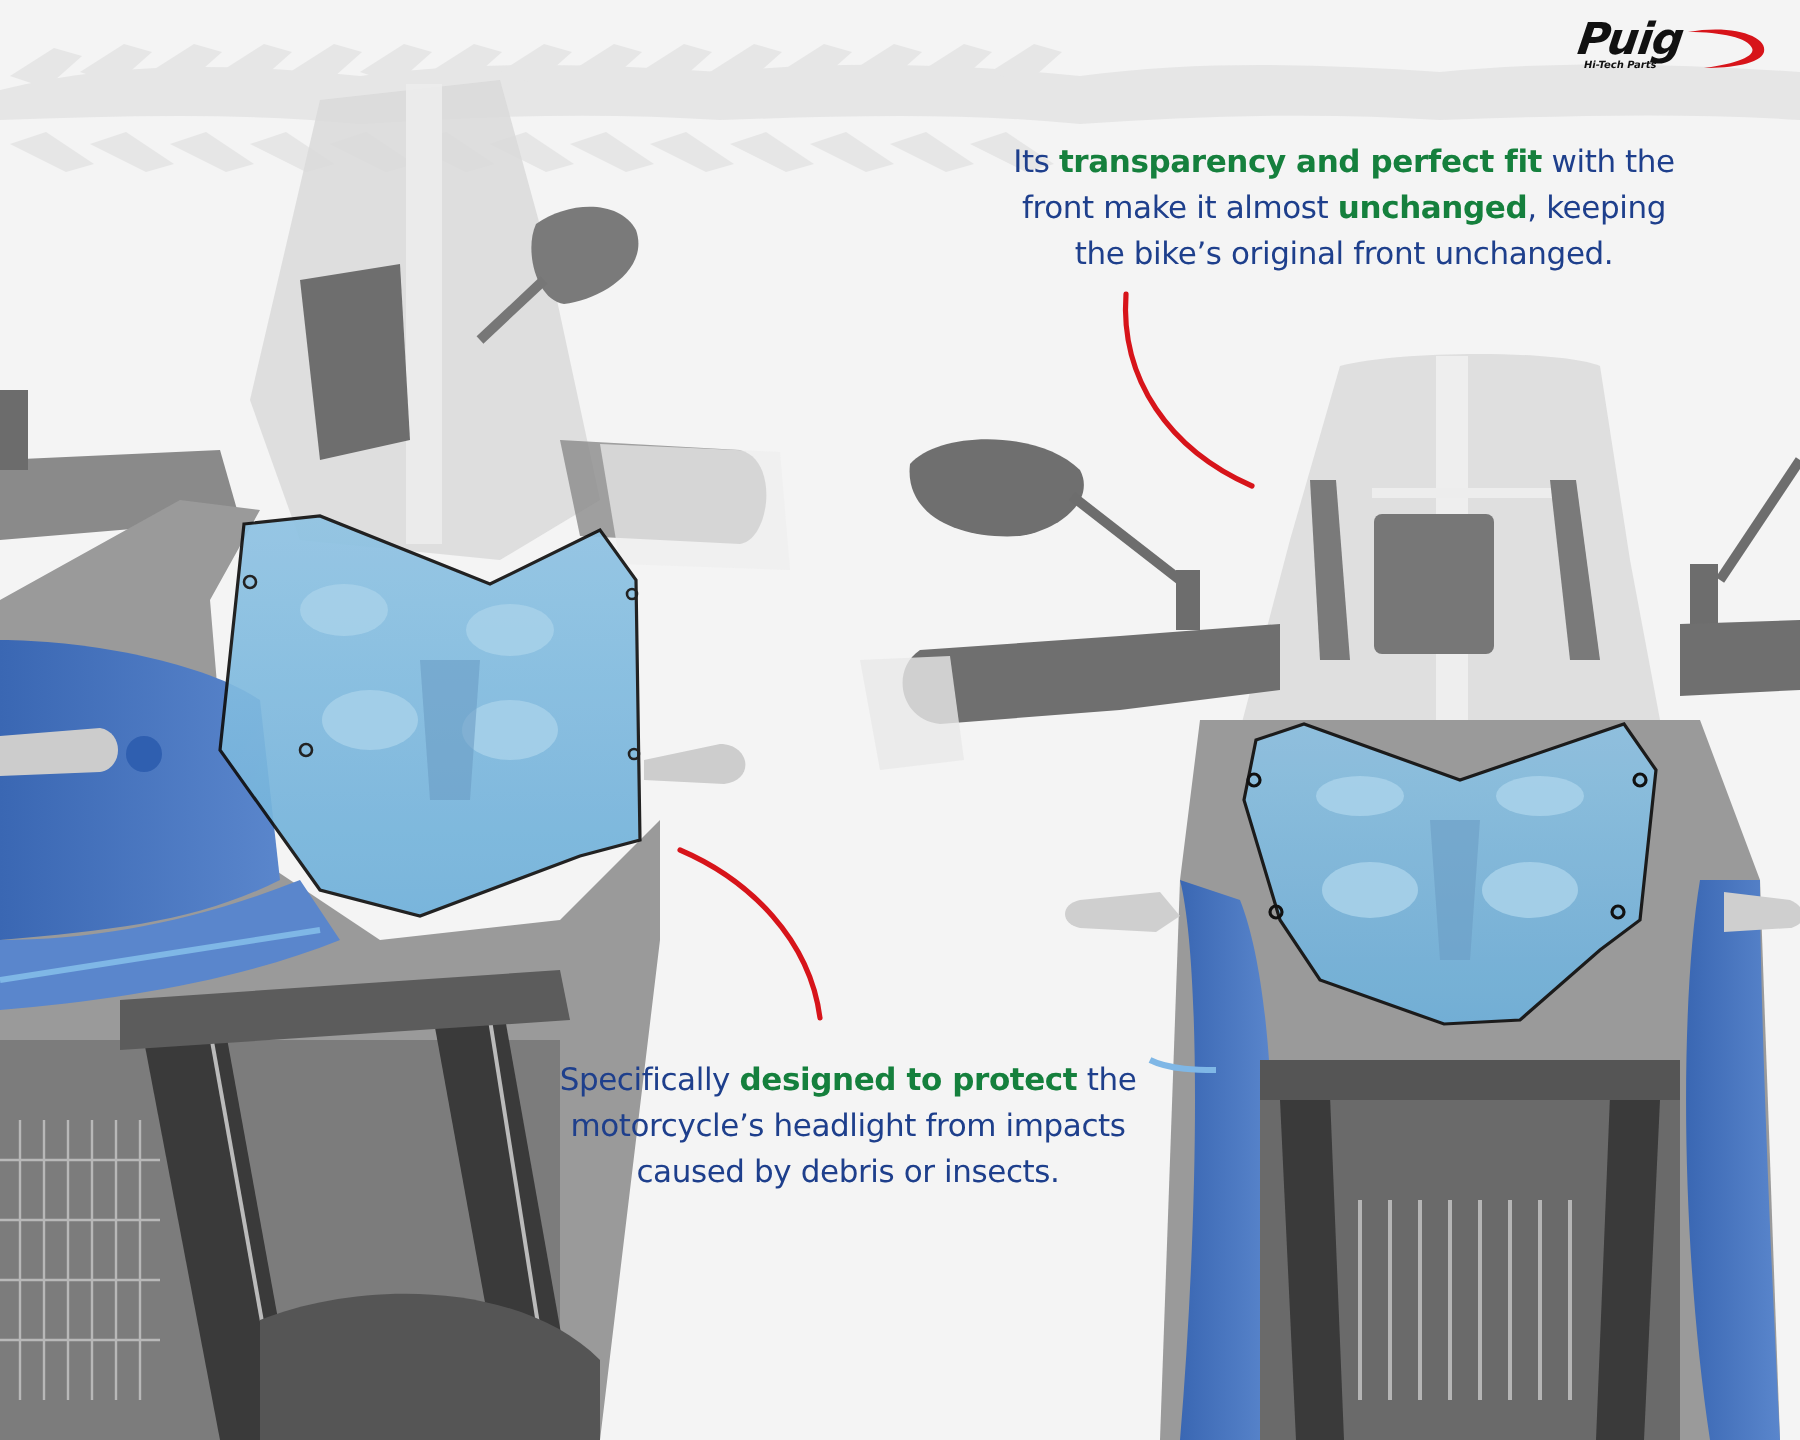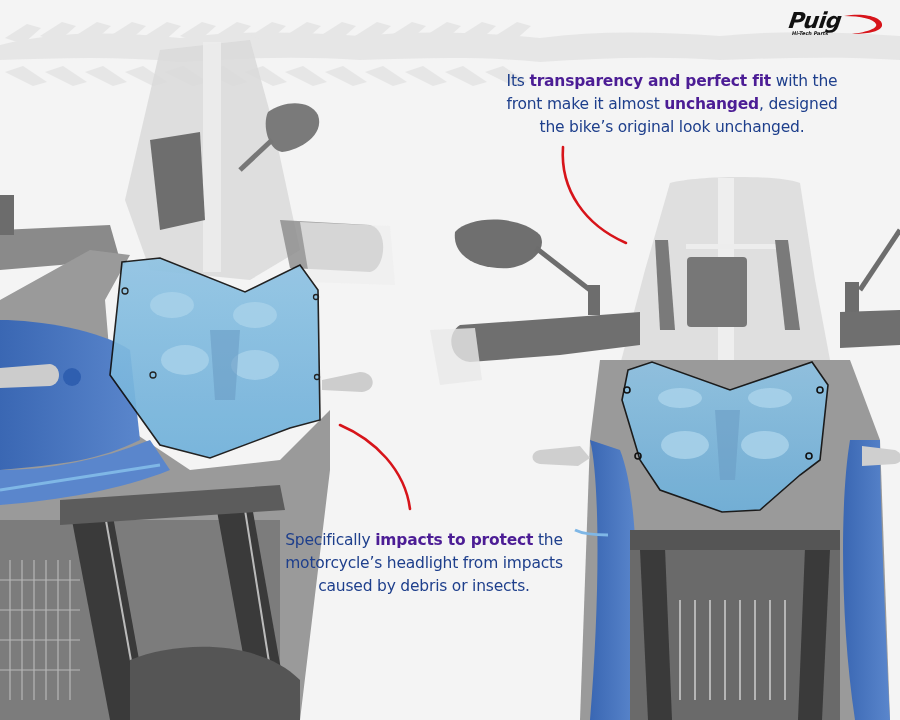--- a/index.html
+++ b/index.html
@@ -6,21 +6,21 @@
   html, body { width: 900px; height: 720px; overflow: hidden; background: #f4f4f4; }
   body { position: relative; font-family: "DejaVu Sans", sans-serif; }
   .canvas { position: absolute; left: 0; top: 0; width: 900px; height: 720px; background: #f4f4f4; overflow: hidden; }
   .tread { position: absolute; left: 0; top: 0; }
   .bike { position: absolute; left: 0; top: 0; }
   .logo { position: absolute; left: 786px; top: 10px; width: 100px; height: 30px; }
   .logo-text { position: absolute; left: 3px; top: -2px; font-family: "DejaVu Sans", sans-serif; font-weight: bold; font-style: italic; font-size: 22px; color: #111; letter-spacing: -0.5px; transform: skewX(-8deg); }
   .logo-sub { position: absolute; left: 6px; top: 20px; font-family: "DejaVu Sans", sans-serif; font-weight: bold; font-style: italic; font-size: 5px; color: #111; }
   .logo-swoosh { position: absolute; left: 0; top: 0; }
   .caption { position: absolute; text-align: center; color: #1e3f8c; font-family: "DejaVu Sans", sans-serif; font-size: 15.5px; line-height: 23px; letter-spacing: -0.2px; }
-  .caption b { font-weight: bold; color: #4c1d95; margin-top: 16px; }
+  .caption b { font-weight: bold; color: #15803d; margin-top: 16px; }
   .caption-top { left: 497px; top: 70px; width: 350px; }
   .caption-bottom { left: 268px; top: 529px; width: 312px; }
 </style>
 </head>
 <body>
 
 <div class="canvas">
 
   <svg class="tread" width="900" height="110" viewBox="0 0 900 110">
     <g fill="#e6e6e6">
@@ -199,20 +199,20 @@
 
   <div class="logo">
     <svg class="logo-swoosh" width="100" height="30" viewBox="0 0 100 30">
       <path d="M58 6 C80 2 98 8 96 16 C94 22 80 24 66 24 C82 22 92 18 90 14 C88 9 75 6 58 6 Z" fill="#d7141a"></path>
     </svg>
     <span class="logo-text">Puig</span>
     <span class="logo-sub">Hi-Tech Parts</span>
   </div>
 
   <div class="caption caption-top">
-    <span>Its </span><b>transparency and perfect fit</b><span> with the front make it almost </span><b>unchanged</b><span>, designed the bike’s original look unchanged.</span>
+    <span>Its </span><b>transparency and perfect fit</b><span> with the front make it almost </span><b>unchanged</b><span>, keeping the bike’s original front unchanged.</span>
   </div>
 
   <div class="caption caption-bottom">
-    <span>Specifically </span><b>impacts to protect</b><span> the motorcycle’s headlight from impacts caused by debris or insects.</span>
+    <span>Specifically </span><b>designed to protect</b><span> the motorcycle’s headlight from impacts caused by debris or insects.</span>
   </div>
 
 </div>
 
 </body></html>

